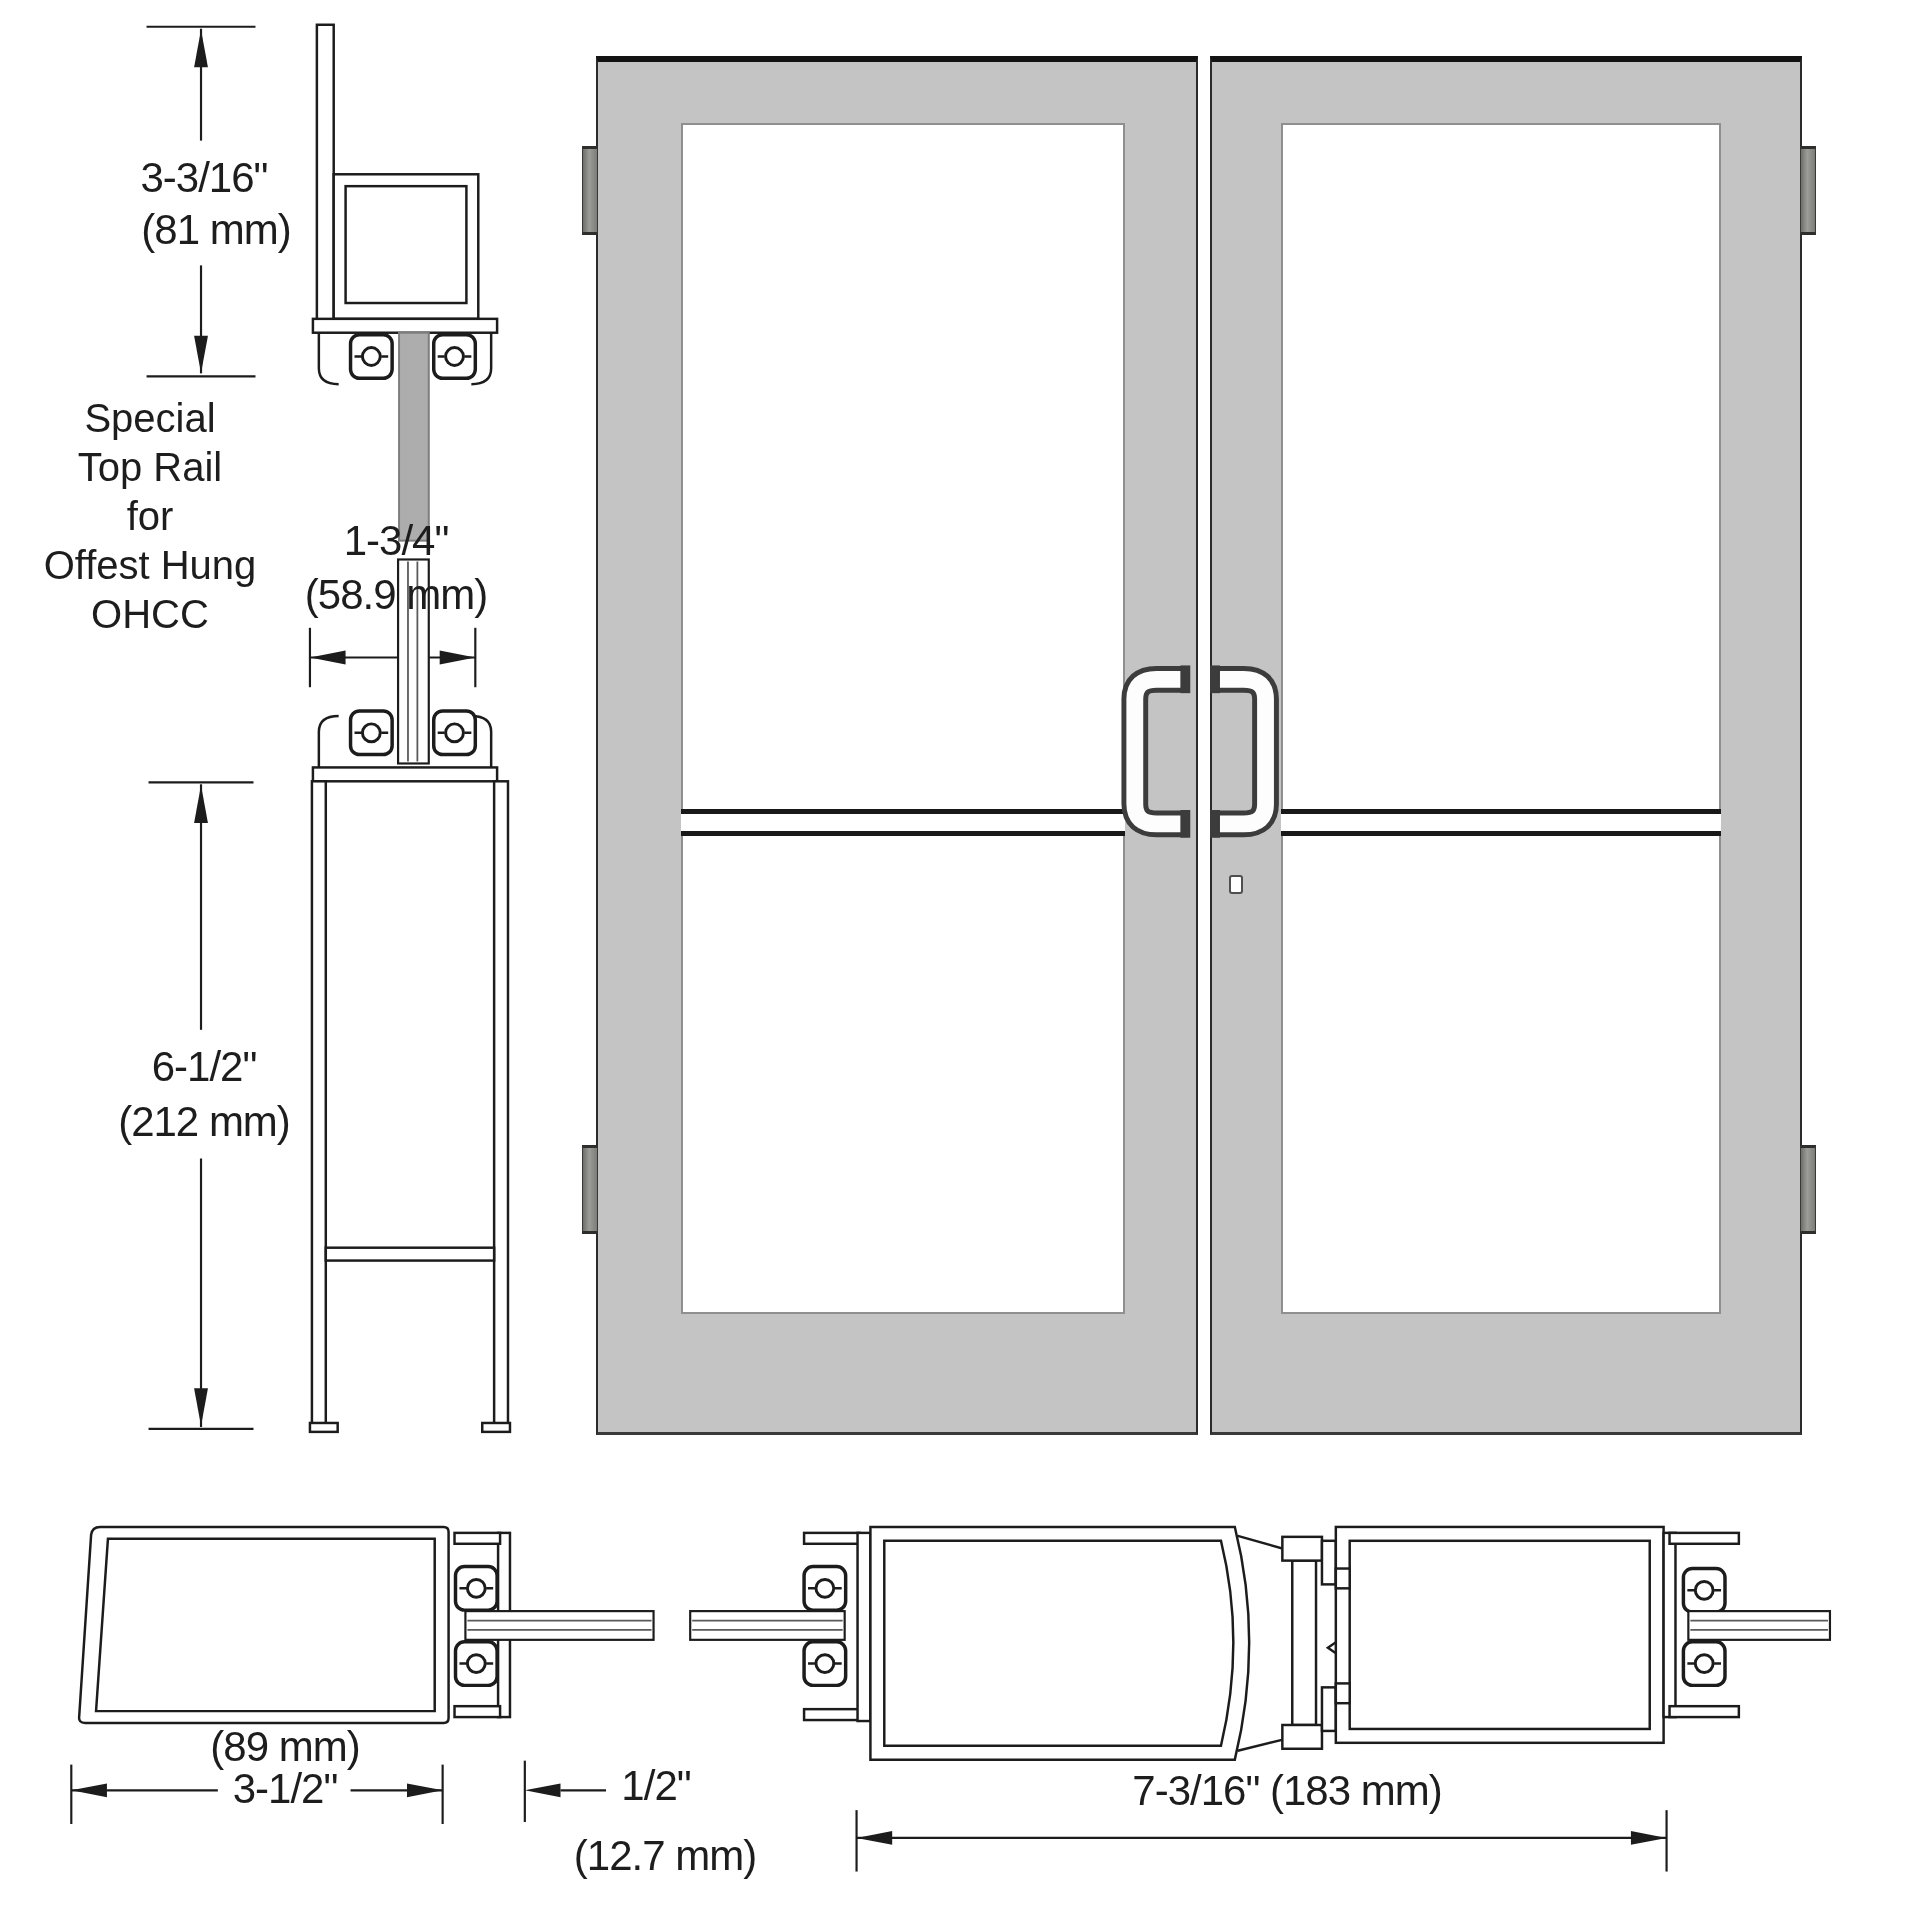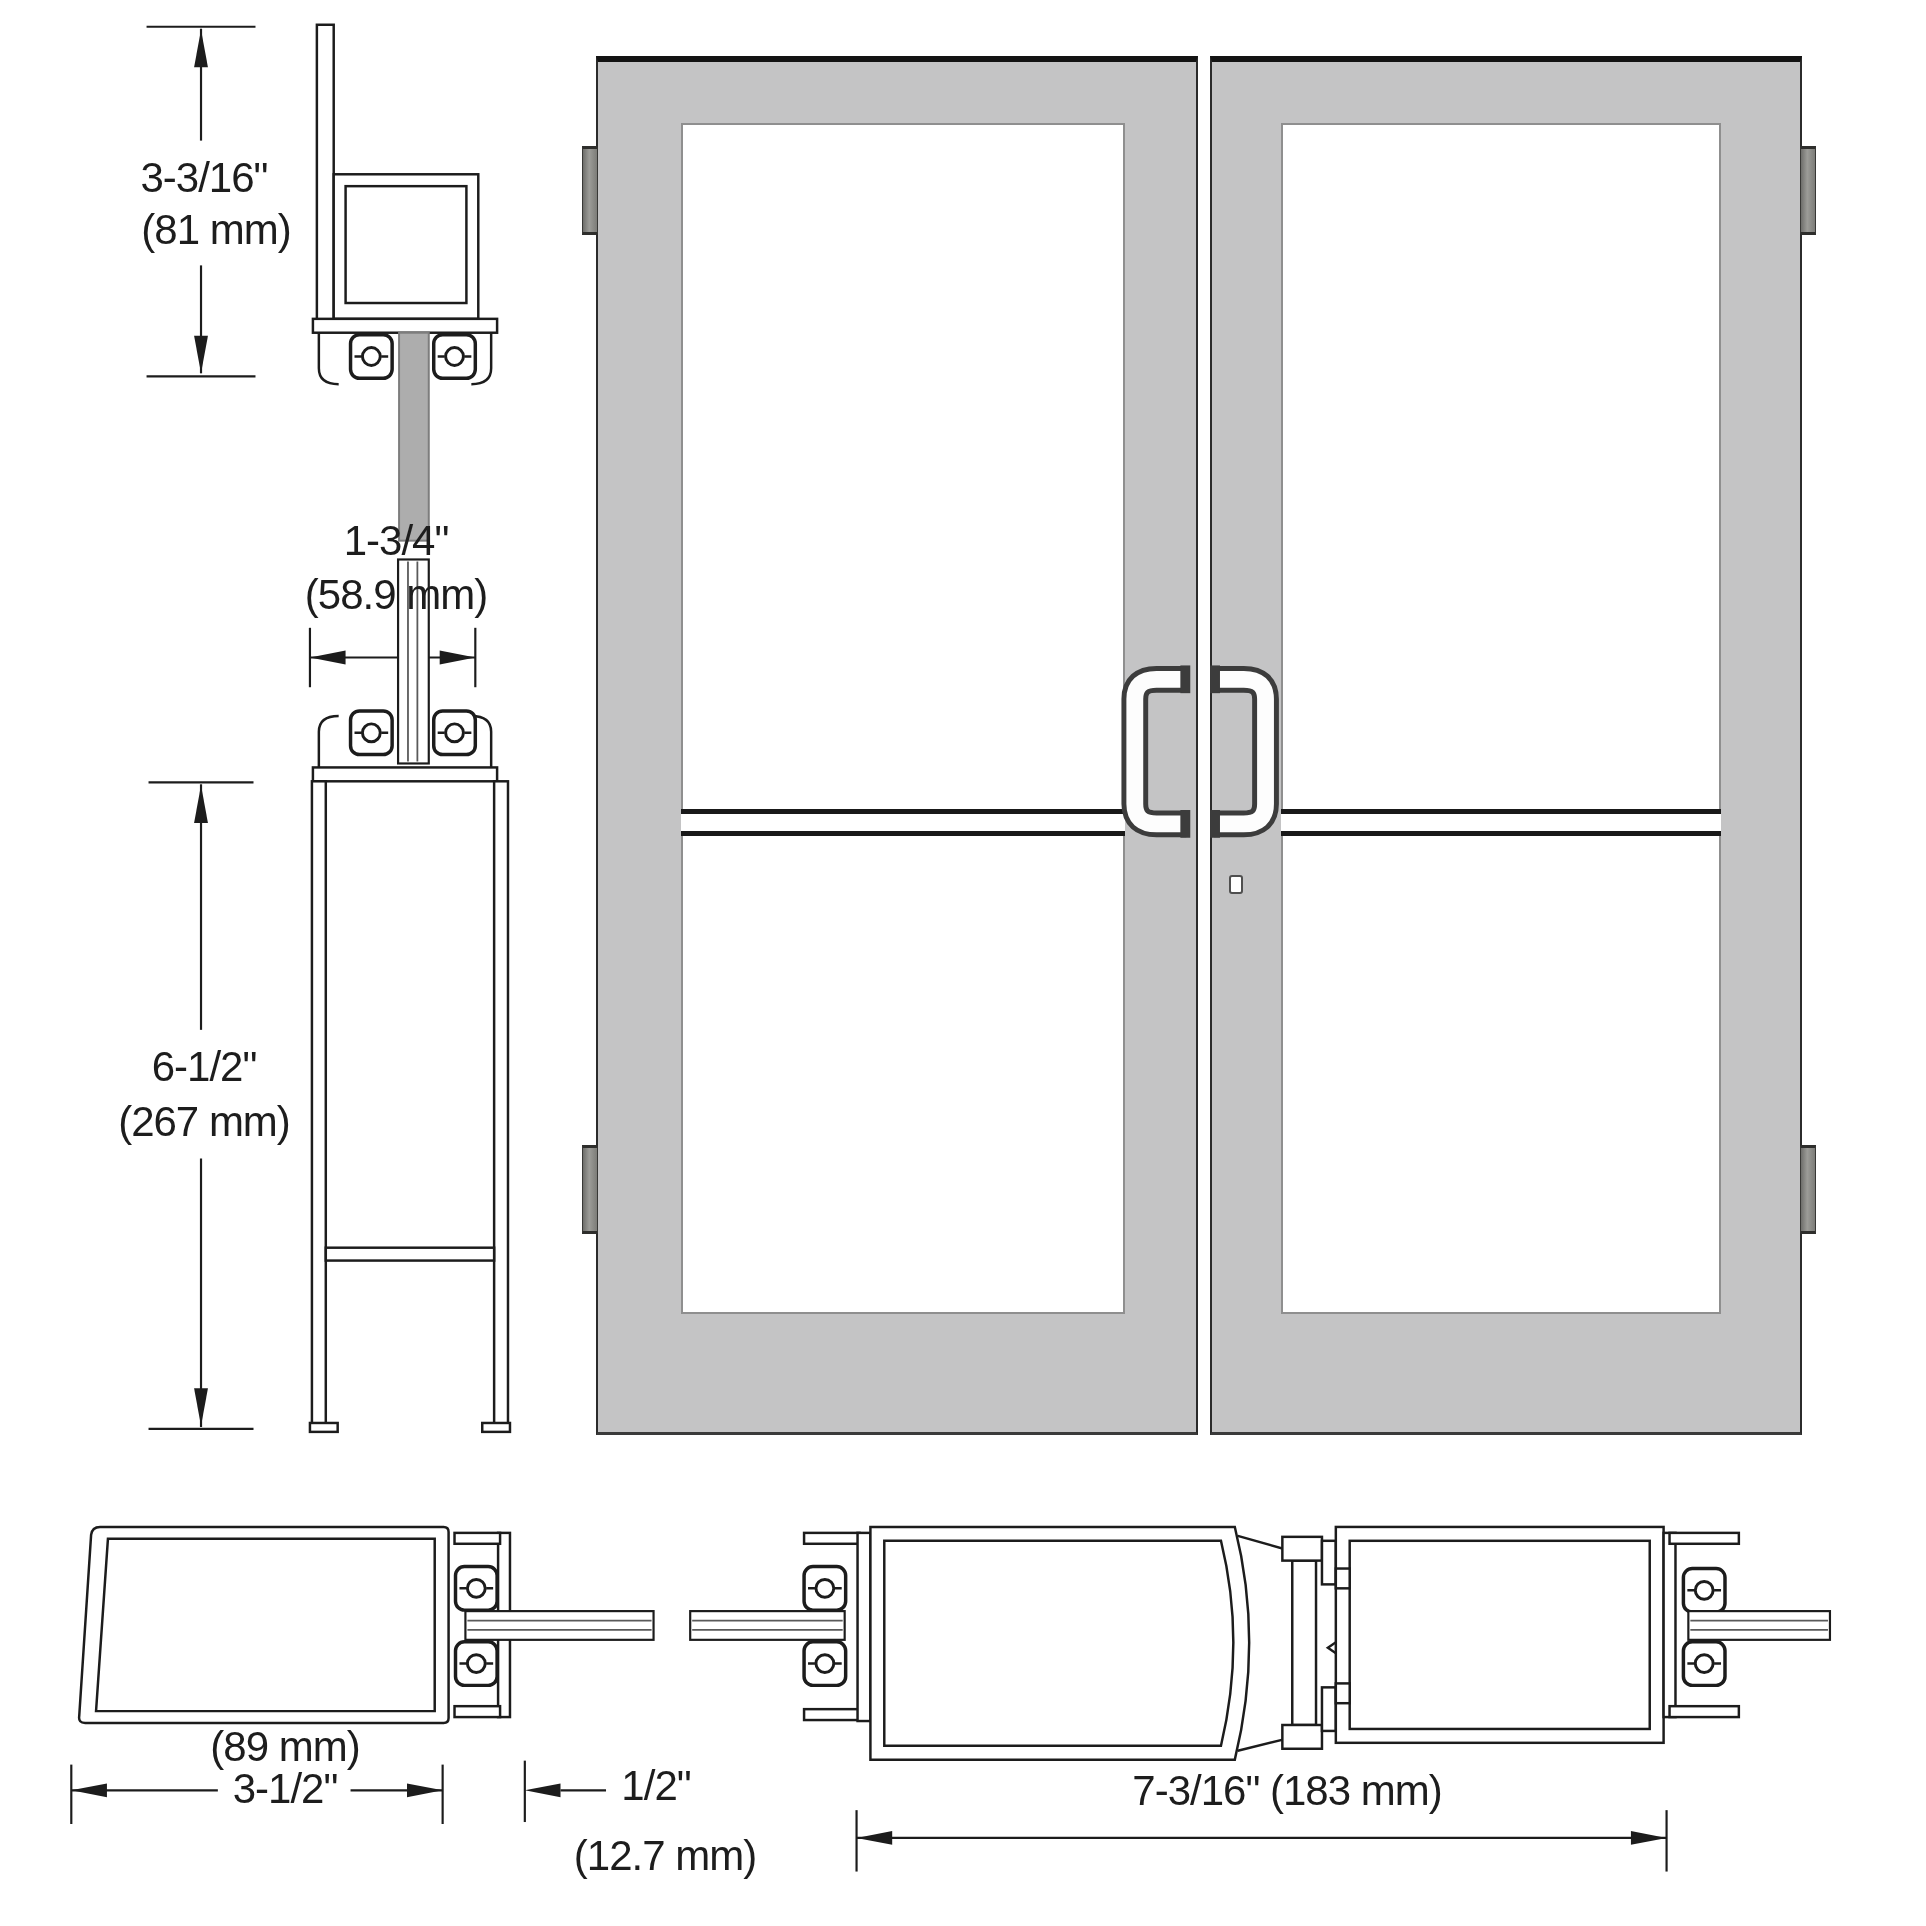--- a/index.html
+++ b/index.html
@@ -214,26 +214,33 @@
         <path d="M1226,686 H1256 Q1278,686 1278,706 V812 Q1278,832 1256,832 H1226" fill="none" stroke="#fdfdfd" stroke-width="17"></path>
         <rect x="1222" y="672" width="10" height="28" fill="#3c3c3c"></rect>
         <rect x="1222" y="818" width="10" height="28" fill="#3c3c3c"></rect>
       </g>
     </g>
   </svg>
 
   <div class="lbl" style="left:204px;top:178px;">3-3/16"</div>
   <div class="lbl" style="left:204px;top:230px;margin-left:12px;">(81 mm)</div>
 
+  <div class="note">
+    <div>Special</div>
+    <div>Top Rail</div>
+    <div>for</div>
+    <div>Offest Hung</div>
+    <div>OHCC</div>
+  </div>
 
   <div class="lbl" style="left:396px;top:541px;">1-3/4"</div>
   <div class="lbl" style="left:396px;top:595px;">(58.9 mm)</div>
 
   <div class="lbl" style="left:204px;top:1067px;">6-1/2"</div>
-  <div class="lbl" style="left:204px;top:1122px;">(267 mm)</div>
+  <div class="lbl" style="left:204px;top:1122px;">(212 mm)</div>
 
   <div class="lbl" style="left:285px;top:1789px;background:#fff;padding:0 8px;">3-1/2"</div>
   <div class="lbl" style="left:285px;top:1747px;">(89 mm)</div>
 
   <div class="lbl" style="left:656px;top:1786px;">1/2"</div>
   <div class="lbl" style="left:665px;top:1856px;">(12.7 mm)</div>
 
   <div class="lbl" style="left:1287px;top:1791px;">7-3/16" (183 mm)</div>
 
 </div>

